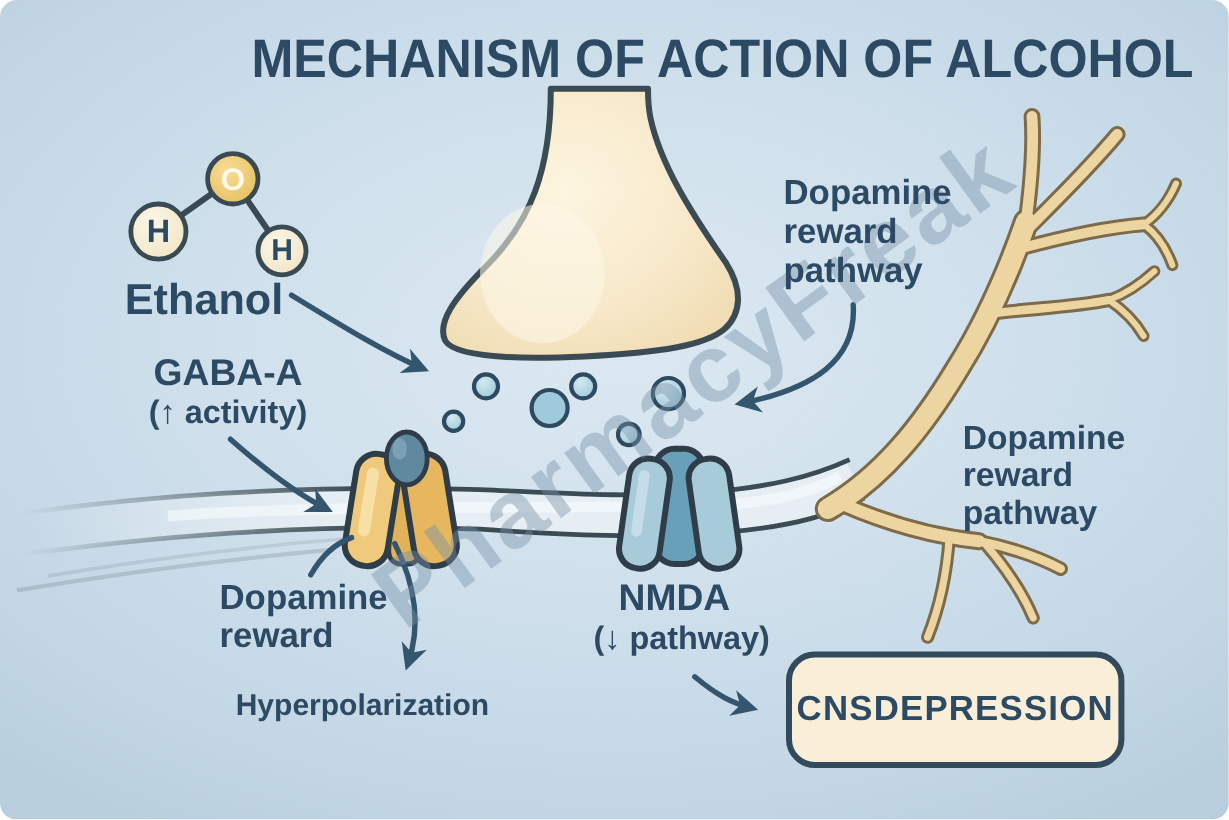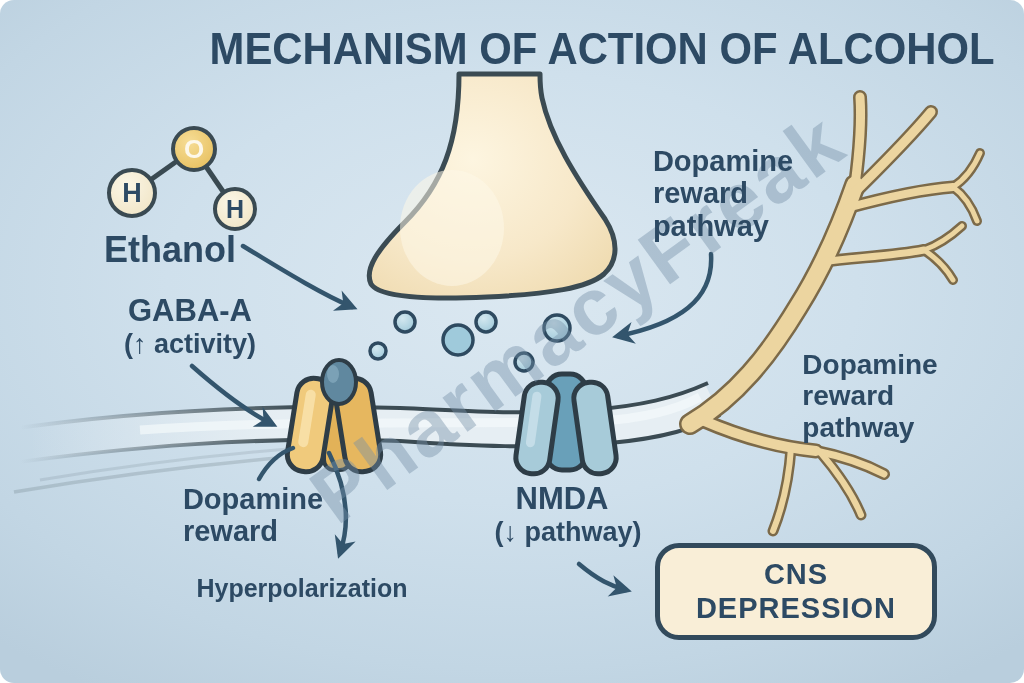--- a/index.html
+++ b/index.html
@@ -27,21 +27,21 @@
   }
   .atom{
     position:absolute;z-index:3;box-sizing:border-box;border:4.5px solid #3a4a52;border-radius:50%;
     display:flex;align-items:center;justify-content:center;font-weight:bold;color:#2d4a64;
   }
   .atom.o{background:radial-gradient(circle at 38% 32%, #f6dd96, #e5bc58);color:#fdf8ea;}
   .atom.h{background:radial-gradient(circle at 38% 32%, #fbf6e6, #efe3c2);}
   .cns-box{
     position:absolute;z-index:3;left:655px;top:543px;width:282px;height:97px;box-sizing:border-box;
     background:#f9eed7;border:5px solid #324a5c;border-radius:24px;
-    display:flex;flex-direction:column;align-items:center;justify-content:center;
+    display:flex;align-items:center;justify-content:center;
     color:#2d4a64;font-weight:bold;font-size:29px;line-height:1.15;letter-spacing:1px;text-align:center;
   }
 </style>
 </head>
 <body>
 
 <div class="canvas">
 
   <svg width="1024" height="683" viewBox="0 0 1024 683">
     <defs>

